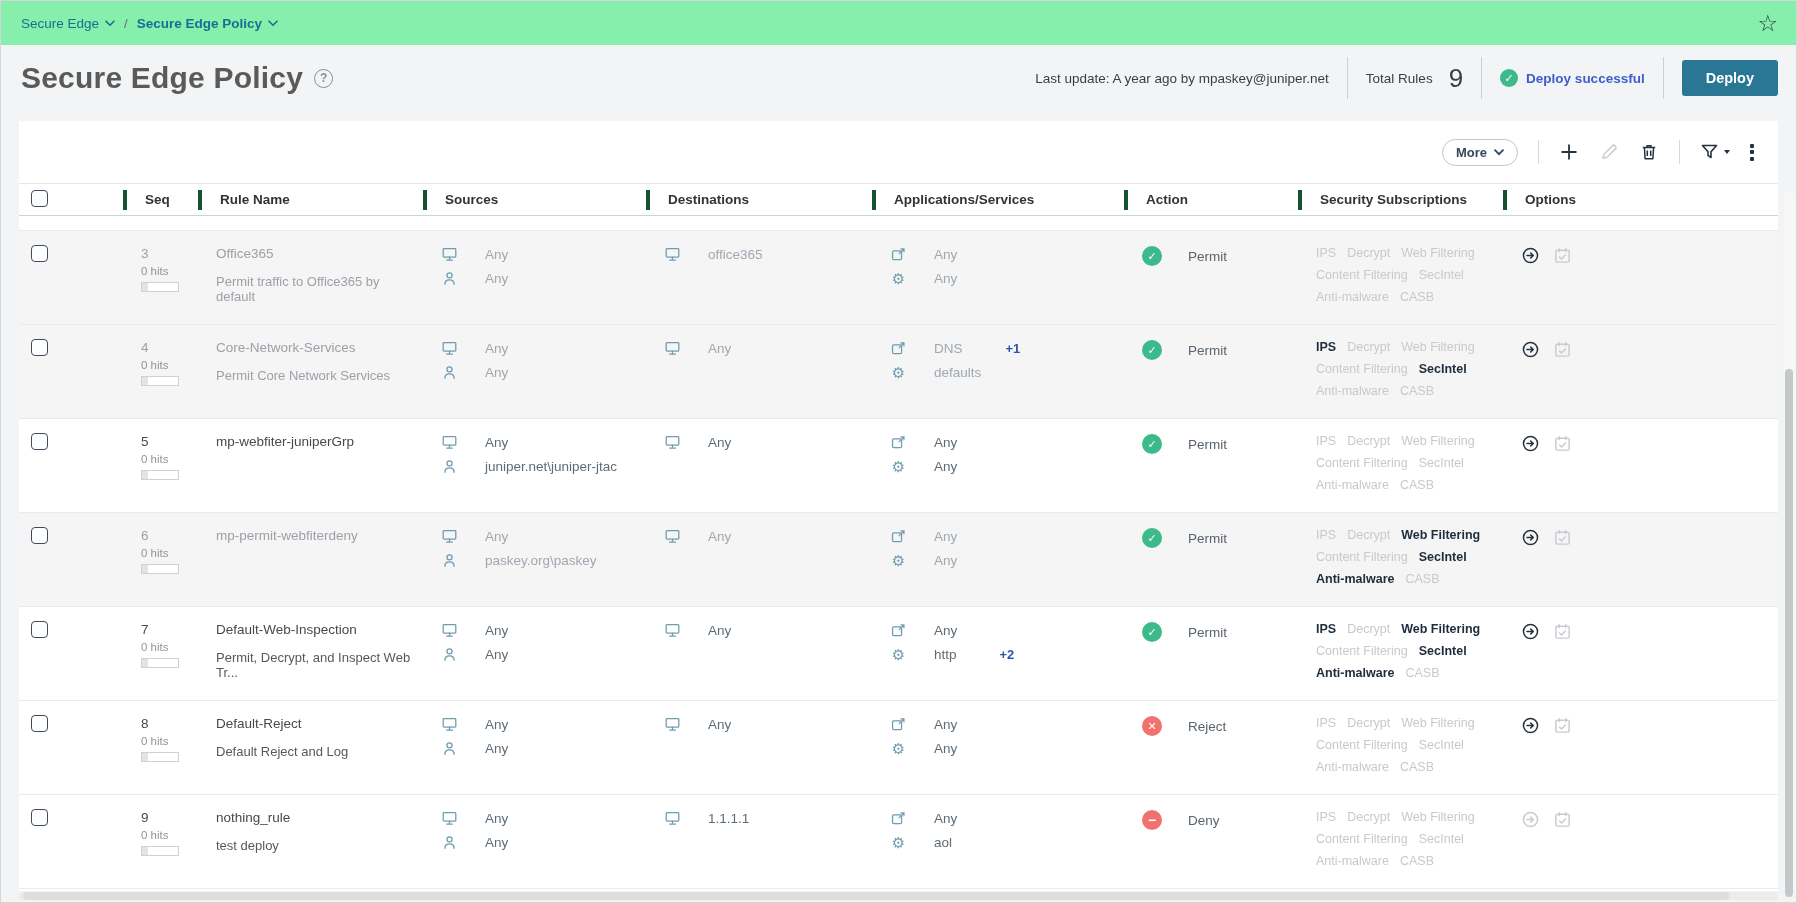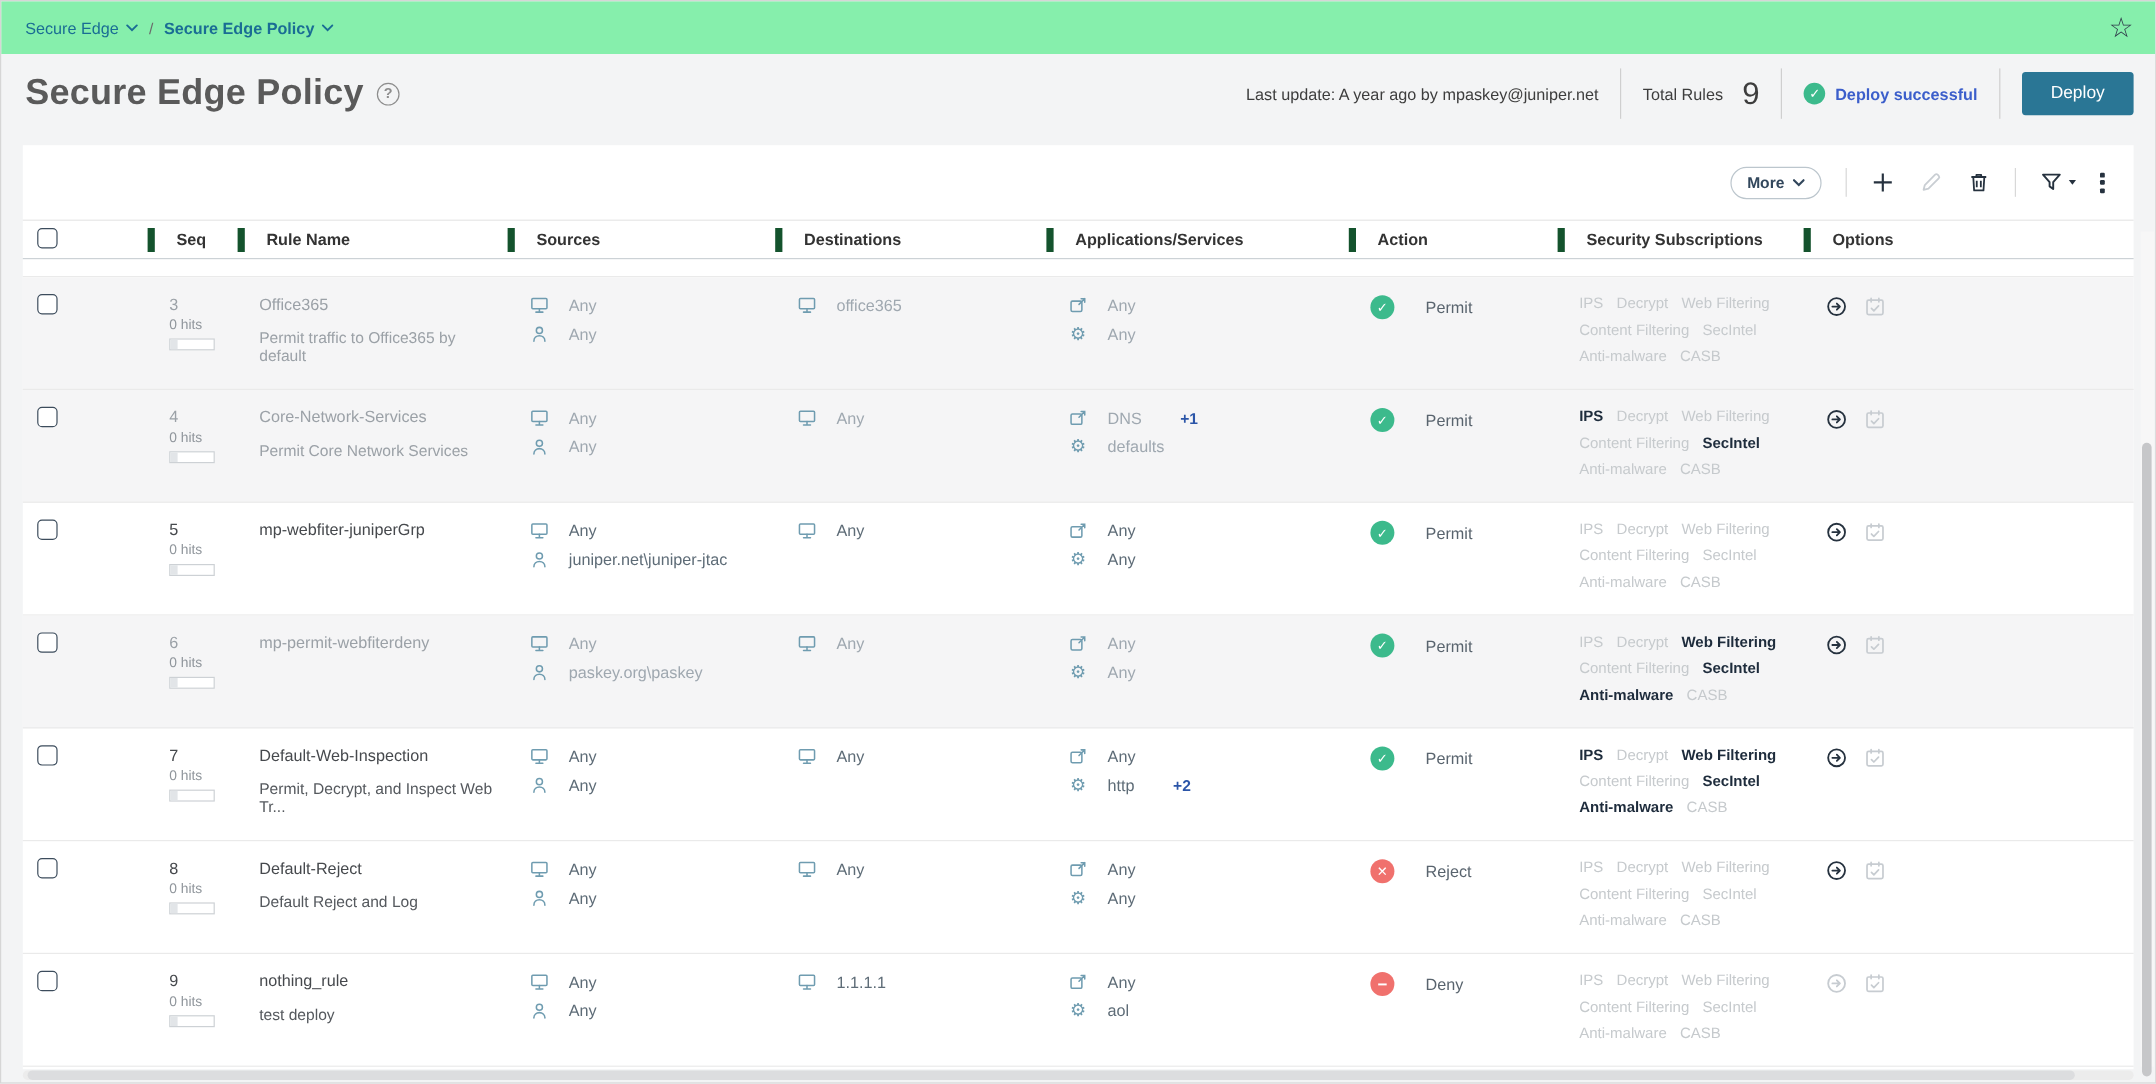--- a/index.html
+++ b/index.html
@@ -28,56 +28,56 @@
   .title-left { display:flex; align-items:center; }
   .info { margin-left:auto; display:flex; align-items:center; gap:18px; }
   .info .vdiv { width:1px; height:42px; background:#cfcfcf; }
   .last-update { font-size:13.5px; color:#3d3d3d; }
   .total-rules { display:flex; align-items:center; gap:16px; }
   .total-rules .lbl { font-size:13.5px; color:#3d3d3d; }
   .total-rules .num { font-size:26px; font-weight:400; color:#3d3d3d; }
   .deploy-status { display:flex; align-items:center; gap:8px; cursor:pointer; }
   .ok-circle { width:18px; height:18px; border-radius:50%; display:inline-flex; align-items:center; justify-content:center; color:#fff; font-size:11px; font-weight:700; }
   .deploy-status .txt { font-size:13.5px; font-weight:600; }
-  .deploy-btn { border:none; border-radius:3px; color:#fff; font-size:14.5px; font-weight:400;
+  .deploy-btn { border:none; border-radius:3px; color:#fff; font-size:14.5px; font-weight:700;
                 padding:10px 24px; cursor:pointer; font-family:inherit; }
   
   .card { background:#fff; margin:0 18px; height:770px; position:relative; }
   .toolbar { height:62px; display:flex; align-items:center; justify-content:flex-end; gap:20px; padding-right:24px; }
   .more-btn { display:flex; align-items:center; gap:7px; border:1px solid #bcc6cd; border-radius:15px;
               background:#fff; padding:5px 13px; font-size:13px; font-weight:700; color:#32475c; cursor:pointer; font-family:inherit;}
   .tb-sep { width:1px; height:24px; background:#d8d8d8; }
   .tbtn { background:none; border:none; padding:0; cursor:pointer; color:#26323f; display:flex; align-items:center; }
   .tbtn svg { display:block; }
   .tbtn.disabled { color:#c9ced3; cursor:default; }
   .kebab { display:flex; flex-direction:column; gap:2.5px; }
   .kebab span { width:4px; height:4px; background:#26323f; border-radius:1px; }
   .caret-down { width:0; height:0; border-left:3.5px solid transparent; border-right:3.5px solid transparent;
                 border-top:4.5px solid #26323f; margin-left:3px; }
   
   .grid { display:grid; grid-template-columns:70px 34px 75px 225px 223px 226px 252px 174px 205px 1fr; }
   .thead { height:33px; align-items:center; border-top:1px solid #e7e7e7; border-bottom:1px solid #ccd2d6;
            font-size:13.5px; font-weight:700; color:#333; }
   .thead .hcell { padding-left:18px; height:20px; display:flex; align-items:center; }
-  .thead .hcell.bl { border-left:6px solid #14532d; }
+  .thead .hcell.bl { border-left:4px solid #14532d; }
   .cb { width:17px; height:17px; border:1.5px solid #3c4c5c; border-radius:4px; background:#fff; display:inline-block; cursor:pointer; }
   .c-check { padding:0 0 0 12px; }
   .strip { height:15px; border-bottom:1px solid #eaeaea; }
   .trow { height:94px; border-bottom:1px solid #eaeaea; }
   .trow .cell { padding:15px 6px 0 18px; }
   .trow .c-check { padding:14px 0 0 12px; }
   .trow.disabled { background:#f5f5f6; }
   .seq-num { font-size:13.5px; color:#46494d; }
   .hits { font-size:11.5px; color:#8f959b; margin-top:4px; }
   .hitbar { width:38px; height:10px; border:1px solid #cdd1d5; background:#fff; margin-top:5px; }
   .hitbar .fill { width:6px; height:100%; background:#e2e5e8; }
   .rule-name { font-size:13.5px; color:#46494d; }
   .rule-desc { font-size:13px; color:#55595e; margin-top:13px; }
   .trow.disabled .seq-num, .trow.disabled .rule-name, .trow.disabled .rule-desc { color:#9ba1a7; }
-  .line { display:flex; align-items:center; gap:16px; margin-bottom:7px; font-size:13.5px; color:#5e6c77; }
+  .line { display:flex; align-items:center; gap:27px; margin-bottom:7px; font-size:13.5px; color:#5e6c77; }
   .trow.disabled .line { color:#9fa8b0; }
   .icn { color:#6f9cb0; flex:0 0 auto; }
   .icn svg { display:block; width:17px; height:17px; }
   .icn.svc { font-size:15px; line-height:17px; width:17px; text-align:center; }
   .extra-link { margin-left:16px; font-size:13px; font-weight:600; color:#2b55a8; cursor:pointer; text-decoration:none; }
   .action-line { display:flex; align-items:center; gap:26px; }
   .action-ic { width:20px; height:20px; border-radius:50%; display:inline-flex; align-items:center; justify-content:center;
                color:#fff; font-size:11px; font-weight:700; flex:0 0 auto; }
   .action-ic.permit { background:#3cba8c; }
   .action-ic.permit::after { content:"\2713"; }

